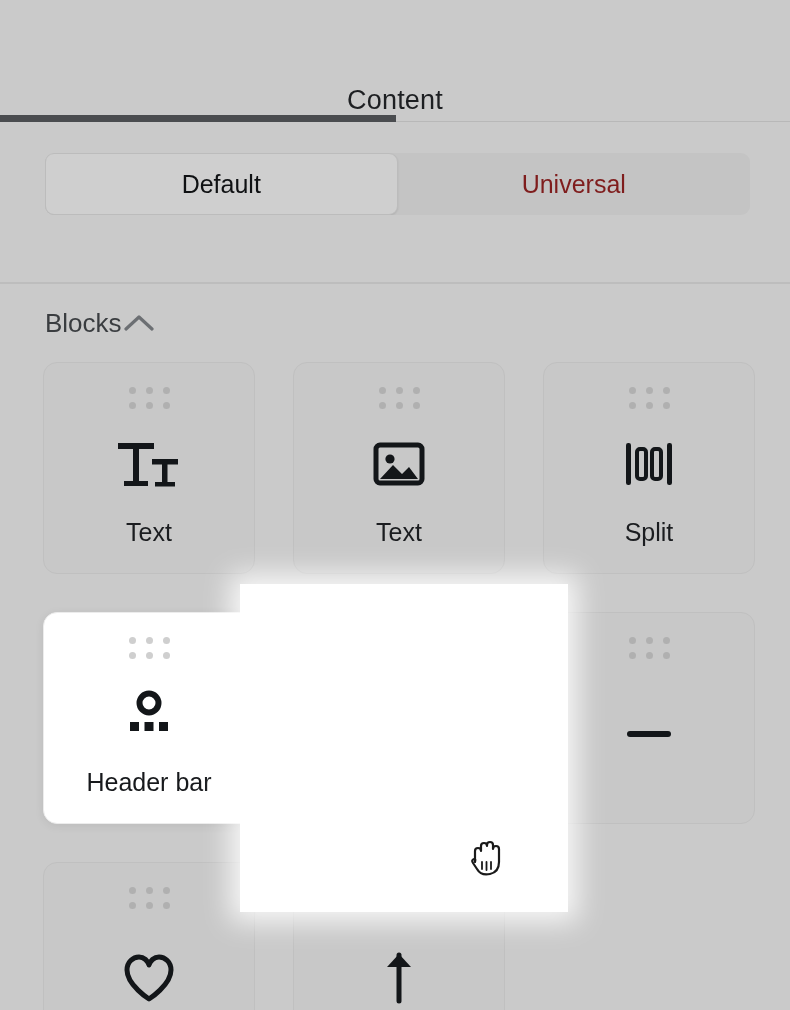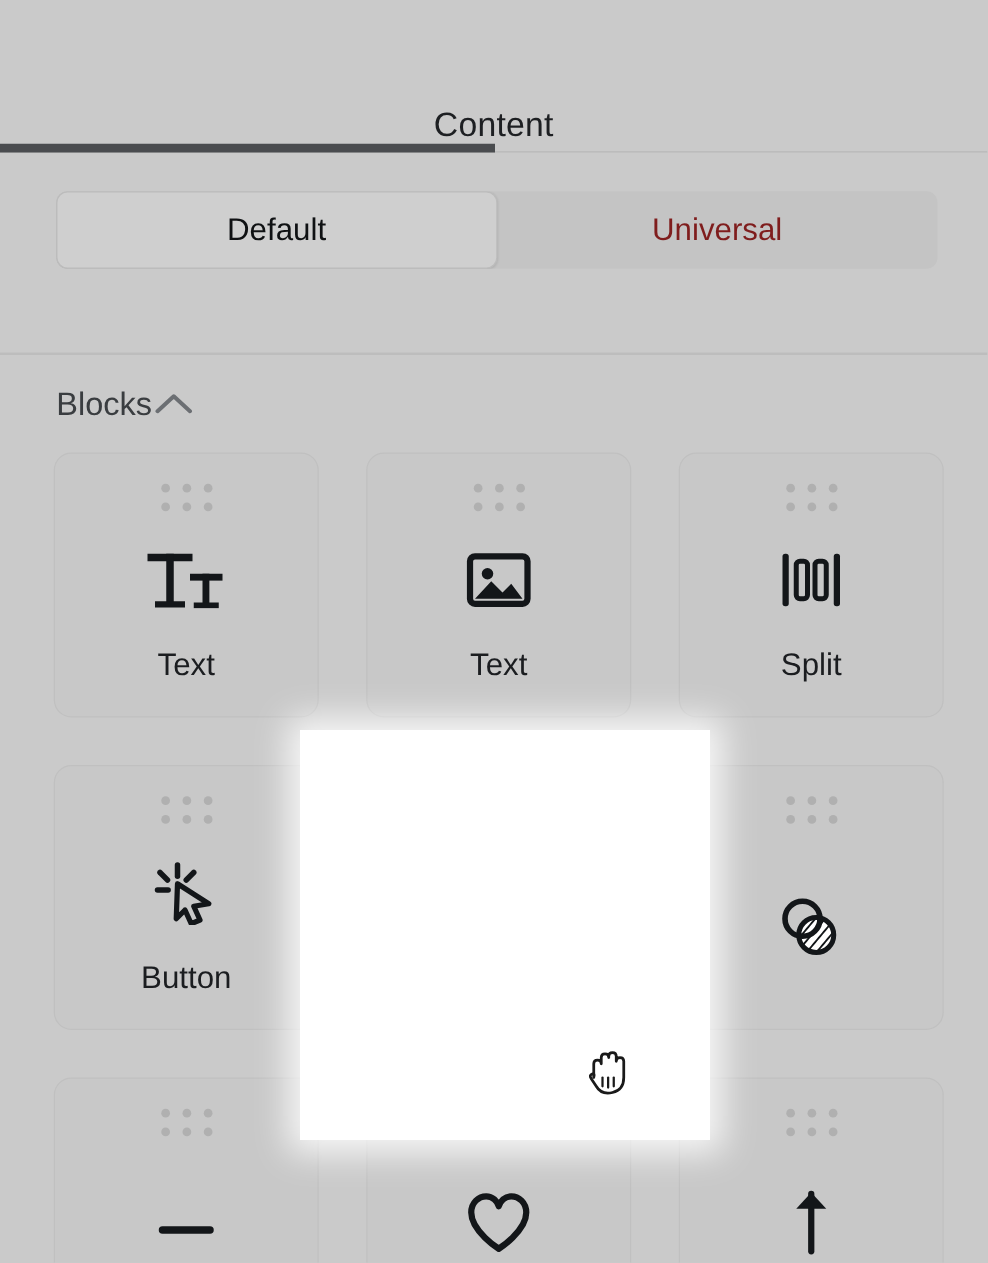--- a/index.html
+++ b/index.html
@@ -286,42 +286,20 @@
       <svg width="52" height="46" viewBox="0 0 52 46">
         <rect x="3" y="2" width="5" height="42" rx="2.2" fill="#131619"></rect>
         <rect x="44" y="2" width="5" height="42" rx="2.2" fill="#131619"></rect>
         <rect x="14" y="8" width="9" height="30" rx="3" fill="none" stroke="#131619" stroke-width="4"></rect>
         <rect x="29" y="8" width="9" height="30" rx="3" fill="none" stroke="#131619" stroke-width="4"></rect>
       </svg>
     </div>
     <div class="label">Split</div>
   </div>
 
-  <div class="card">
-    <div class="dots">
-      <i></i>
-          <i></i>
-          <i></i>
-          <i></i>
-          <i></i>
-          <i></i>
-    </div>
-    <div class="glyph">
-      <svg width="54" height="52" viewBox="0 0 54 52">
-        <g stroke="#131619" stroke-width="4.4" stroke-linecap="round">
-          <line x1="20" y1="4" x2="20" y2="13"></line>
-          <line x1="6" y1="10" x2="12" y2="16"></line>
-          <line x1="4" y1="24" x2="12.5" y2="24"></line>
-          <line x1="33" y1="10" x2="27" y2="16"></line>
-        </g>
-        <path d="M20 19 L45 35 L33 37 L38 48 L31 51 L26 40 L19 47 Z" fill="none" stroke="#131619" stroke-width="4.2" stroke-linejoin="round"></path>
-      </svg>
-    </div>
-    <div class="label">Button</div>
-  </div>
 
   <div class="card highlight">
     <div class="dots">
       <i></i>
           <i></i>
           <i></i>
           <i></i>
           <i></i>
           <i></i>
     </div>

